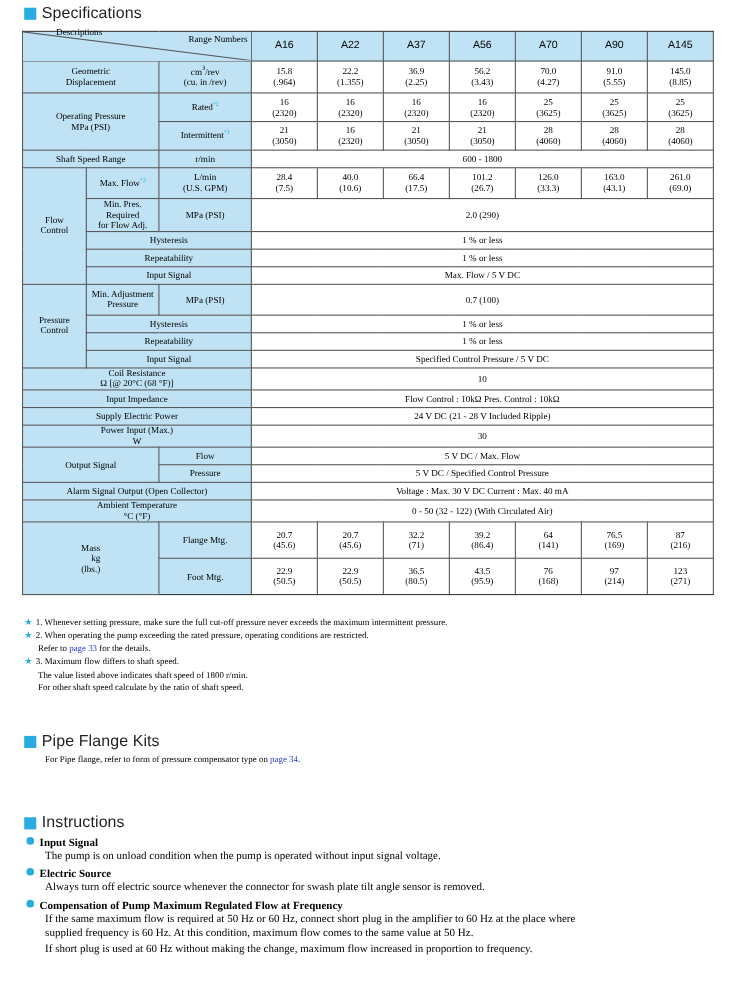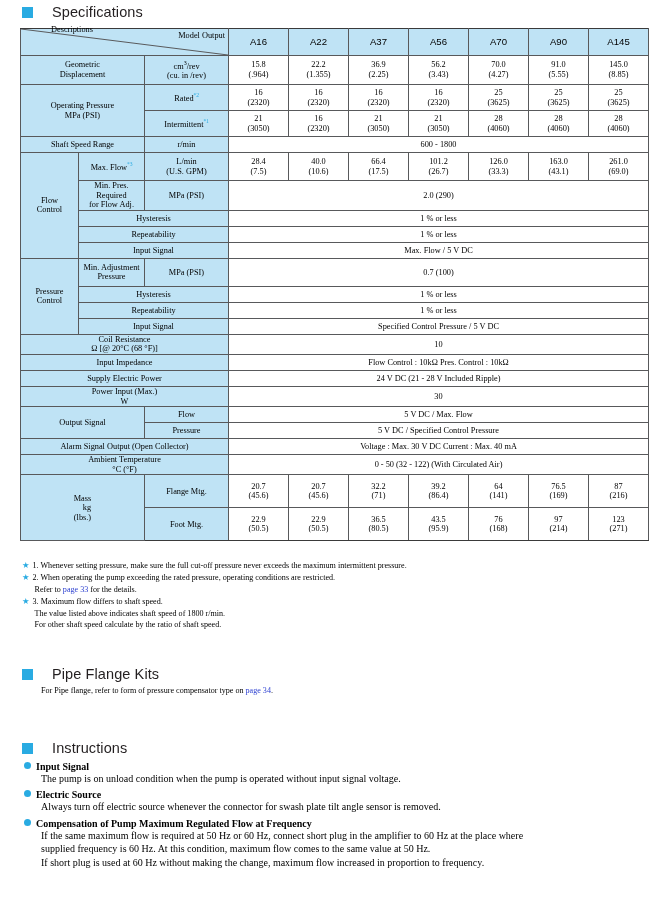--- a/index.html
+++ b/index.html
@@ -5,21 +5,21 @@
   html,body{margin:0;padding:0;}
   body{
     width:664px;height:910px;background:#ffffff;
     font-family:"Liberation Serif", serif;
     color:#000;
     -webkit-font-smoothing:antialiased;
   }
   .page{position:relative;width:664px;height:910px;overflow:hidden;}
 
   
-  .sec-head{display:flex;align-items:center;gap:19px;font-family:"Liberation Sans",sans-serif;
+  .sec-head{display:flex;align-items:center;gap:5px;font-family:"Liberation Sans",sans-serif;
             font-size:14.5px;color:#231f20;font-weight:400;letter-spacing:.1px;}
   .sq{width:11px;height:11px;background:#29abe2;display:inline-block;flex:0 0 auto;}
 
   
   table.spec{border-collapse:collapse;table-layout:fixed;width:628px;font-size:8.3px;}
   table.spec td{border:0.7px solid #58595b;padding:0;vertical-align:middle;text-align:center;
                 line-height:1.16;}
   .lbl{background:#bfe3f5;}
   .val{background:#ffffff;}
   .l{text-align:left;padding-left:4px;}
@@ -81,21 +81,21 @@
           <col style="width:60px">
     </colgroup>
 
     <tbody>
           <tr>
       <td class="lbl diag thick-top" colspan="3">
         <svg viewBox="0 0 208 26" preserveAspectRatio="none">
           <line x1="0" y1="0" x2="208" y2="26" stroke="#58595b" stroke-width="1"></line>
         </svg>
         <span class="dl">Descriptions</span>
-        <span class="dr">Model Output</span>
+        <span class="dr">Range Numbers</span>
       </td>
       <td class="hdr-model thick-top">A16</td>
       <td class="hdr-model thick-top">A22</td>
       <td class="hdr-model thick-top">A37</td>
       <td class="hdr-model thick-top">A56</td>
       <td class="hdr-model thick-top">A70</td>
       <td class="hdr-model thick-top">A90</td>
       <td class="hdr-model thick-top">A145</td>
     </tr>
 

